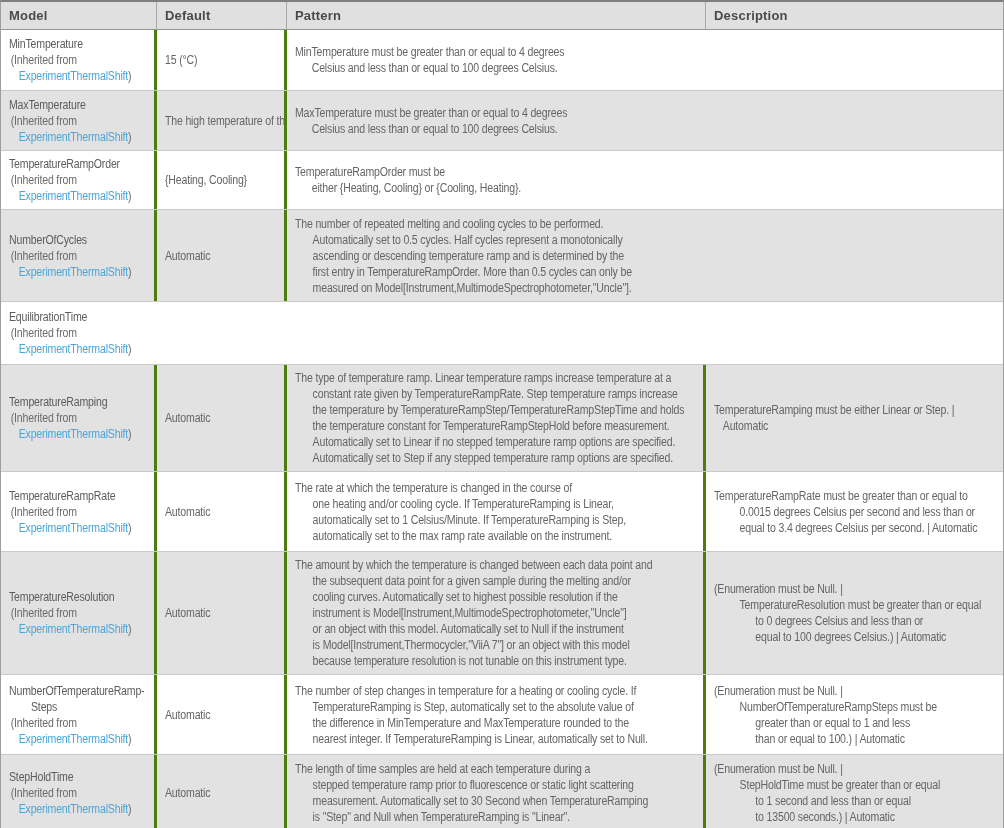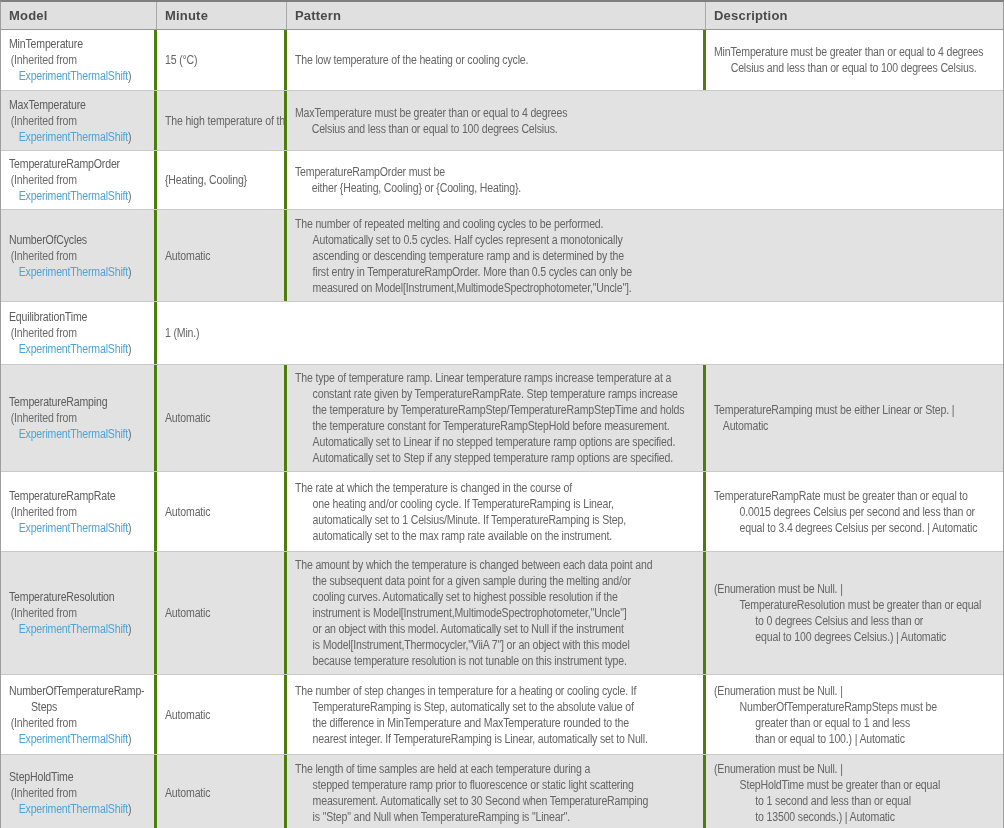--- a/index.html
+++ b/index.html
@@ -78,41 +78,36 @@
   }
   .paren { color:#6b6b6b; }
 </style>
 </head>
 <body>
 
 <div class="page">
   <div class="doc-table">
     <div class="hdr-row">
       <div class="hdr-cell">Model</div>
-      <div class="hdr-cell">Minute</div>
+      <div class="hdr-cell">Default</div>
       <div class="hdr-cell">Pattern</div>
       <div class="hdr-cell">Description</div>
     </div>
     <div class="rows" id="rows">
   <div class="row">
     <div class="cell c-name">
       <div class="stack">
         <div class="line name-line">MinTemperature</div>
               <div class="inh-line ind-prefix">(Inherited from</div>
         <div class="inh-line ind-link"><a class="link">ExperimentThermalShift</a><span class="paren">)</span></div>
       </div>
     </div>
     <div class="cell c-default">
       <div class="stack">
               <div class="line">15 (°C)</div>
-            </div>
-    </div>
-    <div class="cell c-desc">
-      <div class="stack">
-              <div class="line">The low temperature of the heating or cooling cycle.</div>
             </div>
     </div>
     <div class="cell c-pattern">
       <div class="stack">
               <div class="line">MinTemperature must be greater than or equal to 4 degrees</div>
               <div class="line" style="margin-left: 19px;">Celsius and less than or equal to 100 degrees Celsius.</div>
             </div>
     </div>
   </div>
 
@@ -182,25 +177,20 @@
     </div>
   </div>
 
   <div class="row">
     <div class="cell c-name">
       <div class="stack">
         <div class="line name-line">EquilibrationTime</div>
               <div class="inh-line ind-prefix">(Inherited from</div>
         <div class="inh-line ind-link"><a class="link">ExperimentThermalShift</a><span class="paren">)</span></div>
       </div>
-    </div>
-    <div class="cell c-default">
-      <div class="stack">
-              <div class="line">1 (Min.)</div>
-            </div>
     </div>
   </div>
 
   <div class="row">
     <div class="cell c-name">
       <div class="stack">
         <div class="line name-line">TemperatureRamping</div>
               <div class="inh-line ind-prefix">(Inherited from</div>
         <div class="inh-line ind-link"><a class="link">ExperimentThermalShift</a><span class="paren">)</span></div>
       </div>

